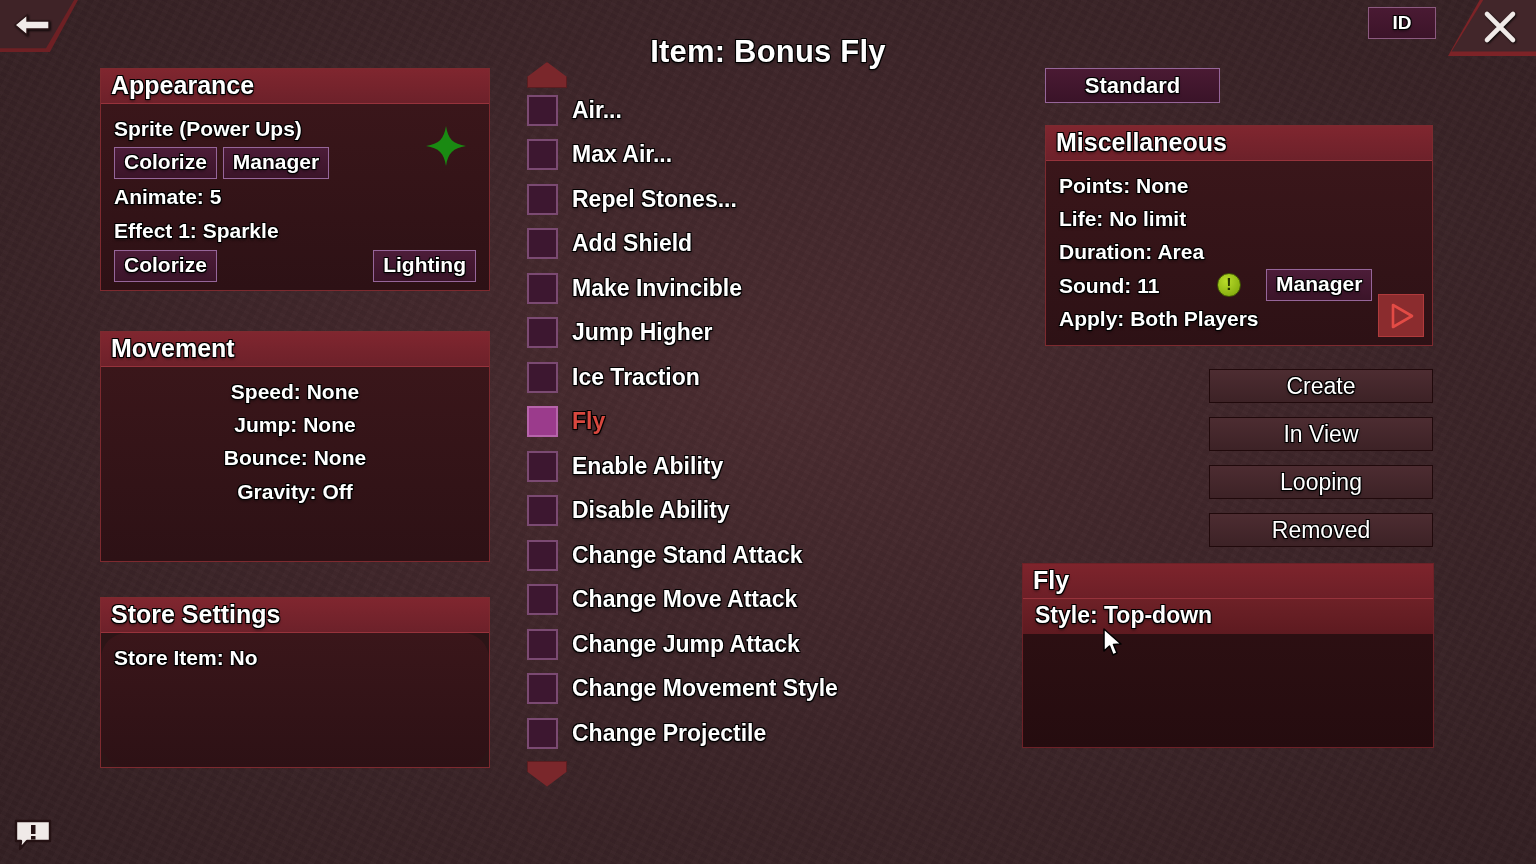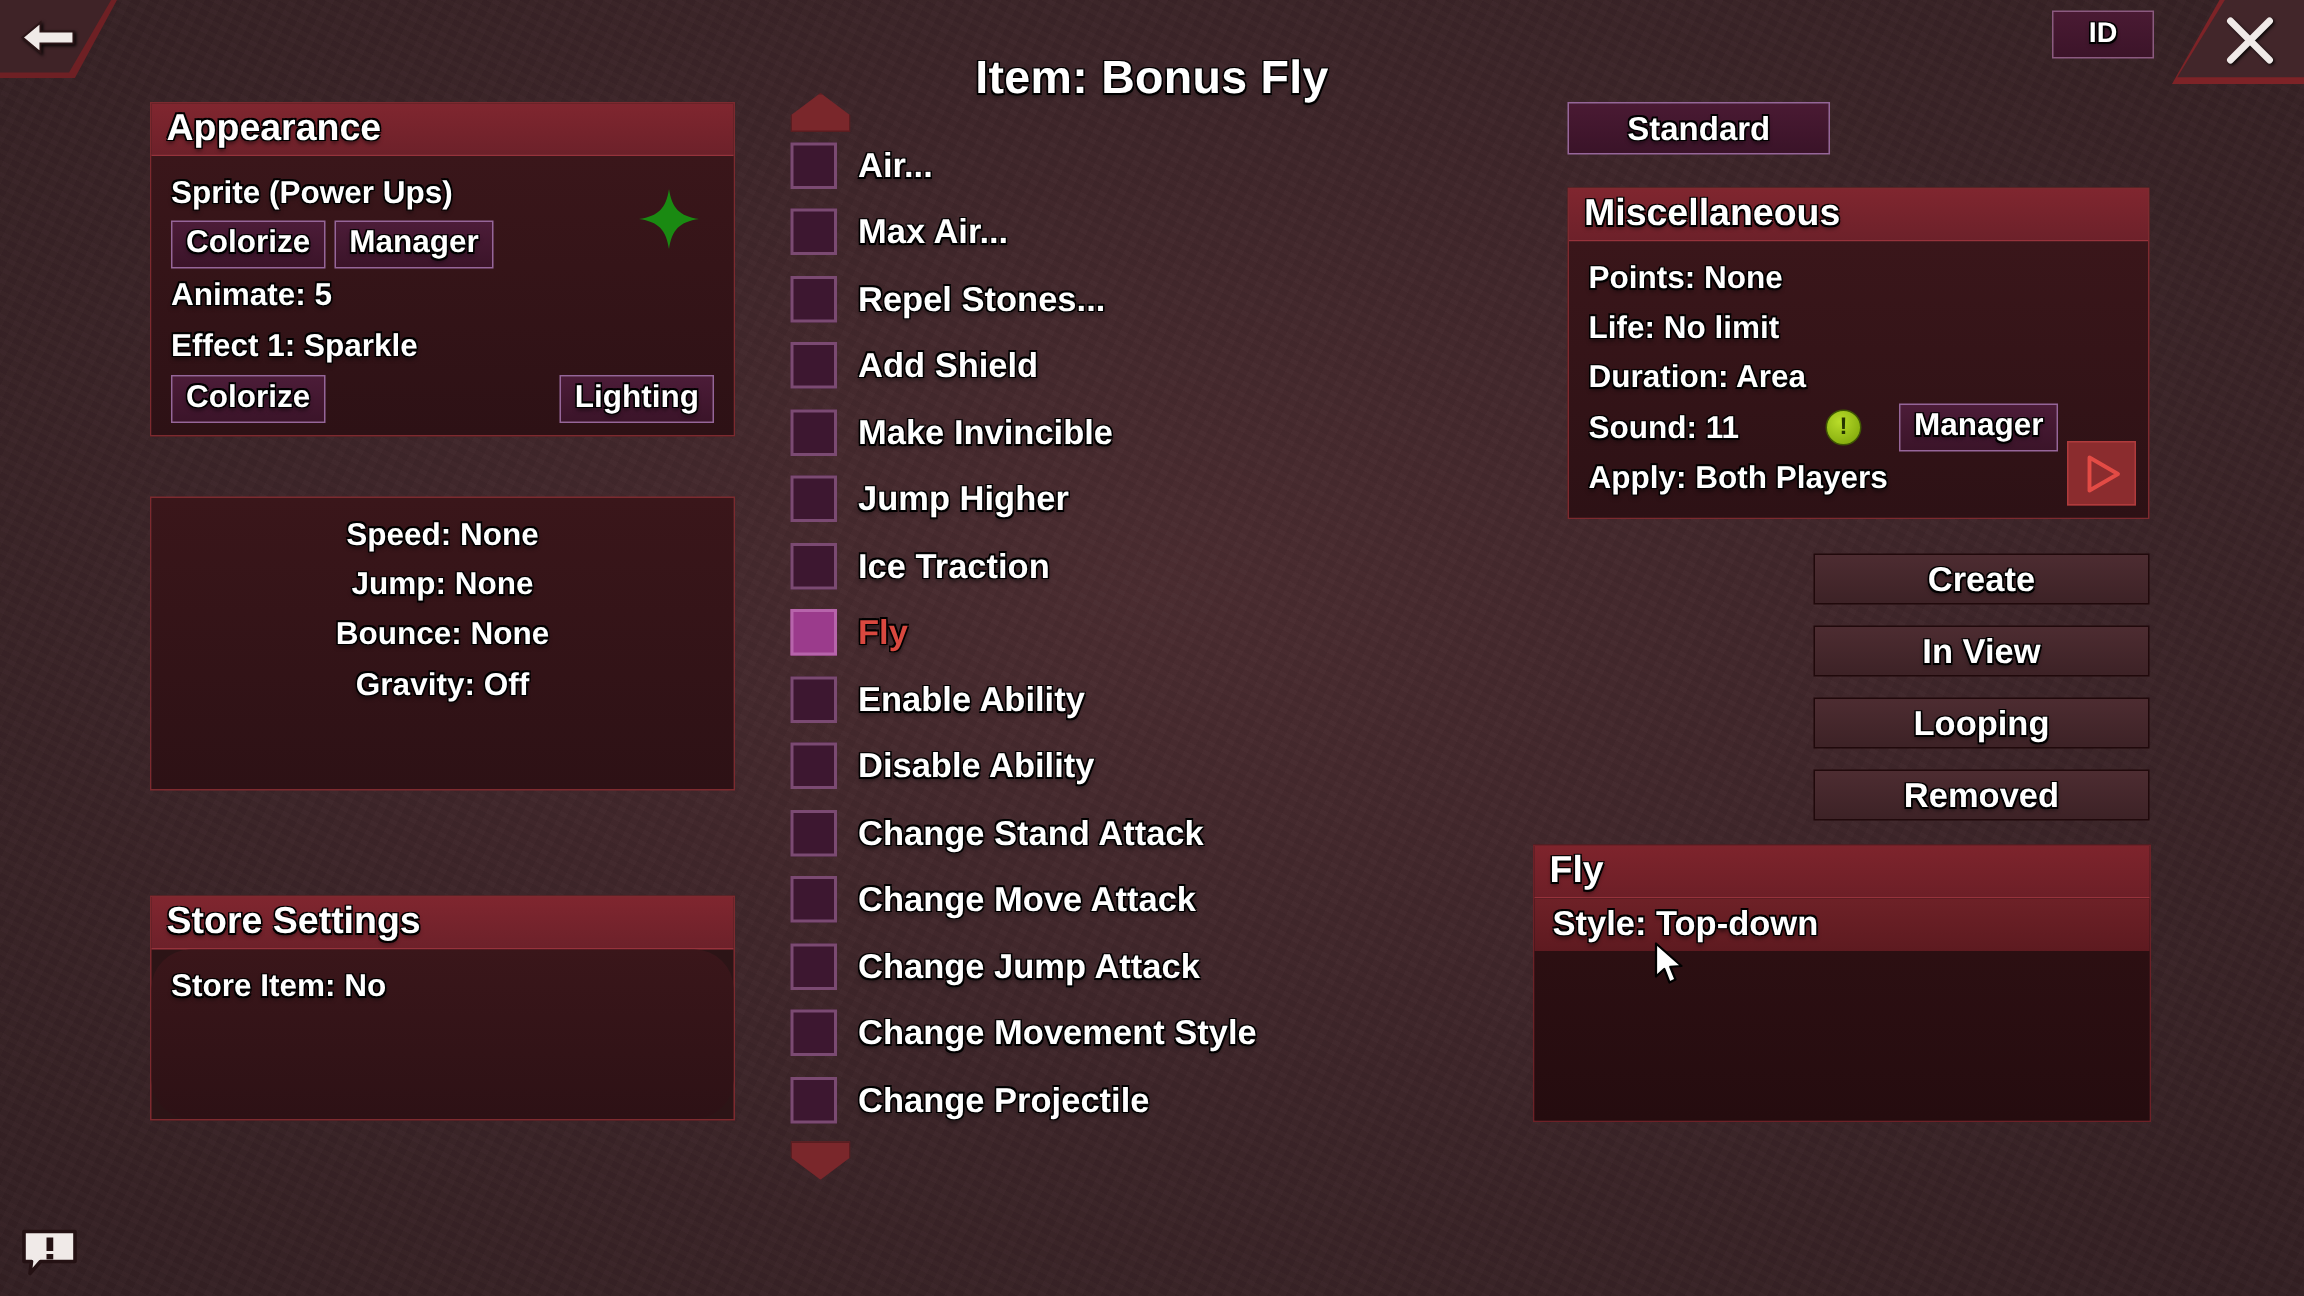--- a/index.html
+++ b/index.html
@@ -92,21 +92,21 @@
 
   
   #appearance{ left:100px; top:68px; width:390px; }
   .sparkle{ position:absolute; right:22px; top:56px; }
   .appear-btnrow{ display:flex; gap:6px; margin:2px 0 1px; }
   .appear-lastrow{ display:flex; justify-content:space-between; align-items:center; margin-top:3px; }
 
   #movement{ left:100px; top:331px; width:390px; }
   #movement .panel-bd{ height:194px;text-align:center; }
   #store{ left:100px; top:597px; width:390px; }
-  #store .panel-bd{ height:113px;border-radius:26px; }
+  #store .panel-bd{ height:134px;border-radius:26px; }
 
   
   #checklist{ position:absolute; left:520px; top:62px; width:400px; }
   .scroll-up, .scroll-down{
     width:40px; height:26px; background:#7a272b; border:1px solid #5a1d20; cursor:pointer;
     margin-left:7px;
   }
   .scroll-up{ clip-path: polygon(50% 0, 100% 58%, 100% 100%, 0 100%, 0 58%); }
   .scroll-down{ clip-path: polygon(0 0, 100% 0, 100% 42%, 50% 100%, 0 42%); margin-top:5px; }
 
@@ -143,21 +143,21 @@
     position:absolute; right:8px; top:133px; width:46px; height:43px;
     background:#8b2c2e; border:1px solid #b03b3c;
     display:flex; align-items:center; justify-content:center; cursor:pointer;
   }
 
   .act-btn{
     position:absolute; left:1209px; width:224px; height:34px;
     background: linear-gradient(180deg,#4d2c31 0%,#3d2226 100%);
     border:1px solid #20090b;
     display:flex; align-items:center; justify-content:center;
-    font-size:23px; font-weight:bold; cursor:pointer;
+    font-size:23px; font-weight:normal; cursor:pointer;
   }
 
   #flypanel{ left:1022px; top:563px; width:412px; border:1px solid #6d2127; }
   #flypanel .panel-hd{ background: linear-gradient(180deg,#7e242c 0%,#6d1f27 100%); font-size:25px; }
   #flypanel .panel-bd{ padding:0; height:148px; background: linear-gradient(180deg,#2e1013 0%,#250c0f 100%); }
   .fly-item{
     font-size:23px; font-weight:bold; padding:3px 12px 5px;
     background: linear-gradient(180deg,#6e2127 0%,#5e1a20 100%);
     cursor:pointer;
   }
@@ -202,20 +202,21 @@
     </div>
   </div>
   <div class="sparkle">
     <svg width="42" height="42" viewBox="0 0 42 42">
       <path d="M21 1 C23 14, 28 19, 41 21 C28 23, 23 28, 21 41 C19 28, 14 23, 1 21 C14 19, 19 14, 21 1 Z" fill="#1a8a12"></path>
     </svg>
   </div>
 </div>
 
 <div class="panel" id="movement">
+  <div class="panel-hd txt-shadow">Movement</div>
   <div class="panel-bd">
     <div class="row txt-shadow">Speed: None</div>
     <div class="row txt-shadow">Jump: None</div>
     <div class="row txt-shadow">Bounce: None</div>
     <div class="row txt-shadow">Gravity: Off</div>
   </div>
 </div>
 
 <div class="panel" id="store">
   <div class="panel-hd txt-shadow">Store Settings</div>

